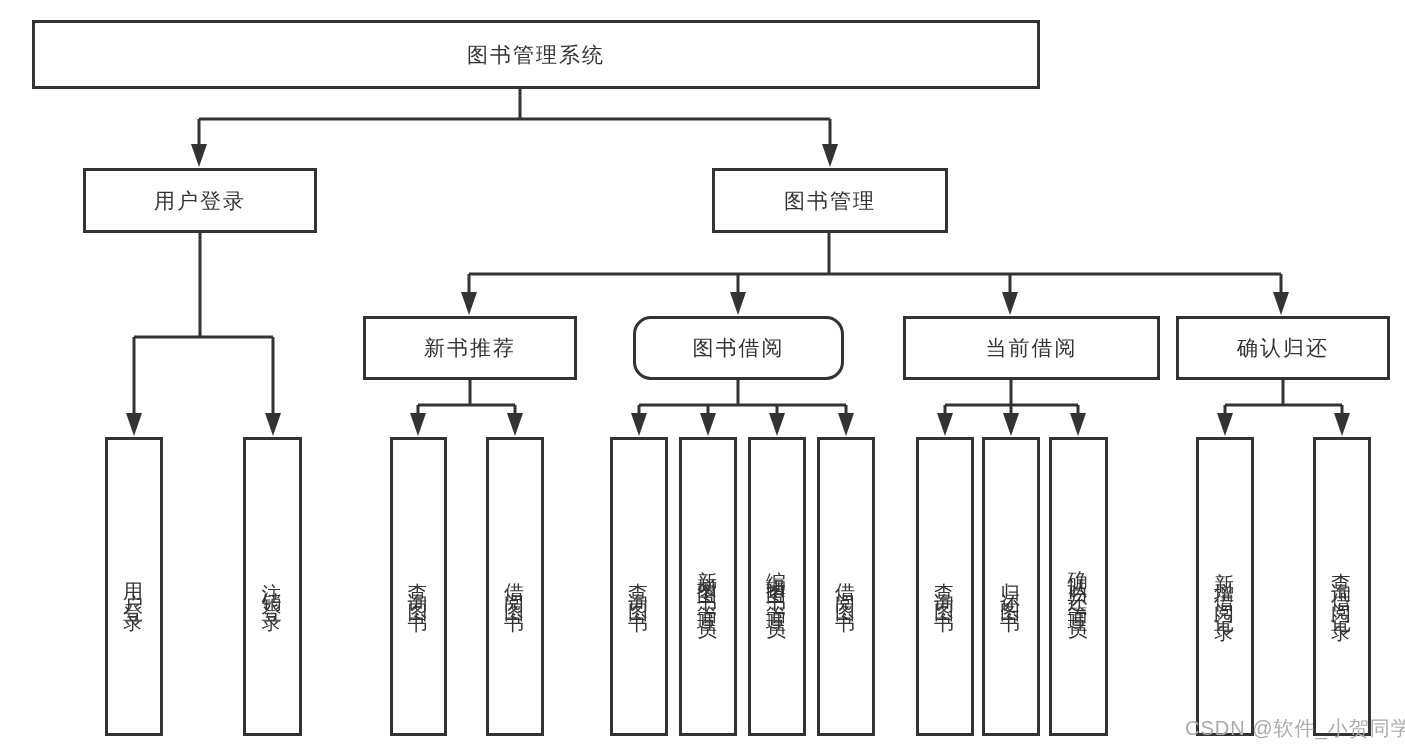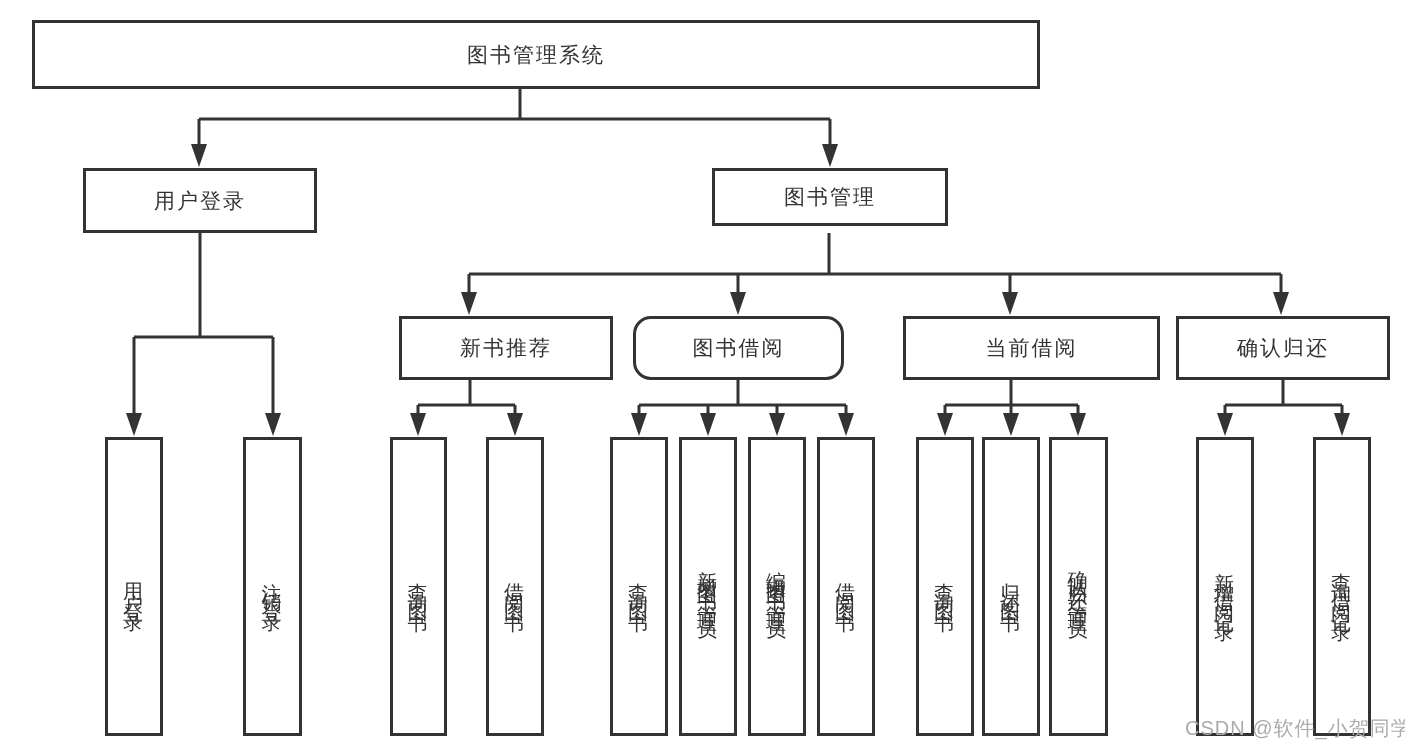--- a/index.html
+++ b/index.html
@@ -115,25 +115,25 @@
     </g>
   </svg>
 
   <div class="node-h" style="left:32px; top:13px; width:1008px; height:69px;margin-top:7px;">
     <span>图书管理系统</span>
   </div>
 
   <div class="node-h" style="left:83px; top:168px; width:234px; height:65px;">
     <span>用户登录</span>
   </div>
-  <div class="node-h" style="left:712px; top:168px; width:236px; height:58px;text-align:center;">
+  <div class="node-h" style="left:712px; top:168px; width:236px; height:65px;text-align:center;">
     <span>图书管理</span>
   </div>
 
-  <div class="node-h" style="left:363px; top:316px; width:214px; height:64px;margin-left:36px;">
+  <div class="node-h" style="left:363px; top:316px; width:214px; height:64px;">
     <span>新书推荐</span>
   </div>
   <div class="node-h" style="left:633px; top:316px; width:211px; height:64px;border-radius:18px;">
     <span>图书借阅</span>
   </div>
   <div class="node-h" style="left:903px; top:316px; width:257px; height:64px;">
     <span>当前借阅</span>
   </div>
   <div class="node-h" style="left:1176px; top:316px; width:214px; height:64px;">
     <span>确认归还</span>

